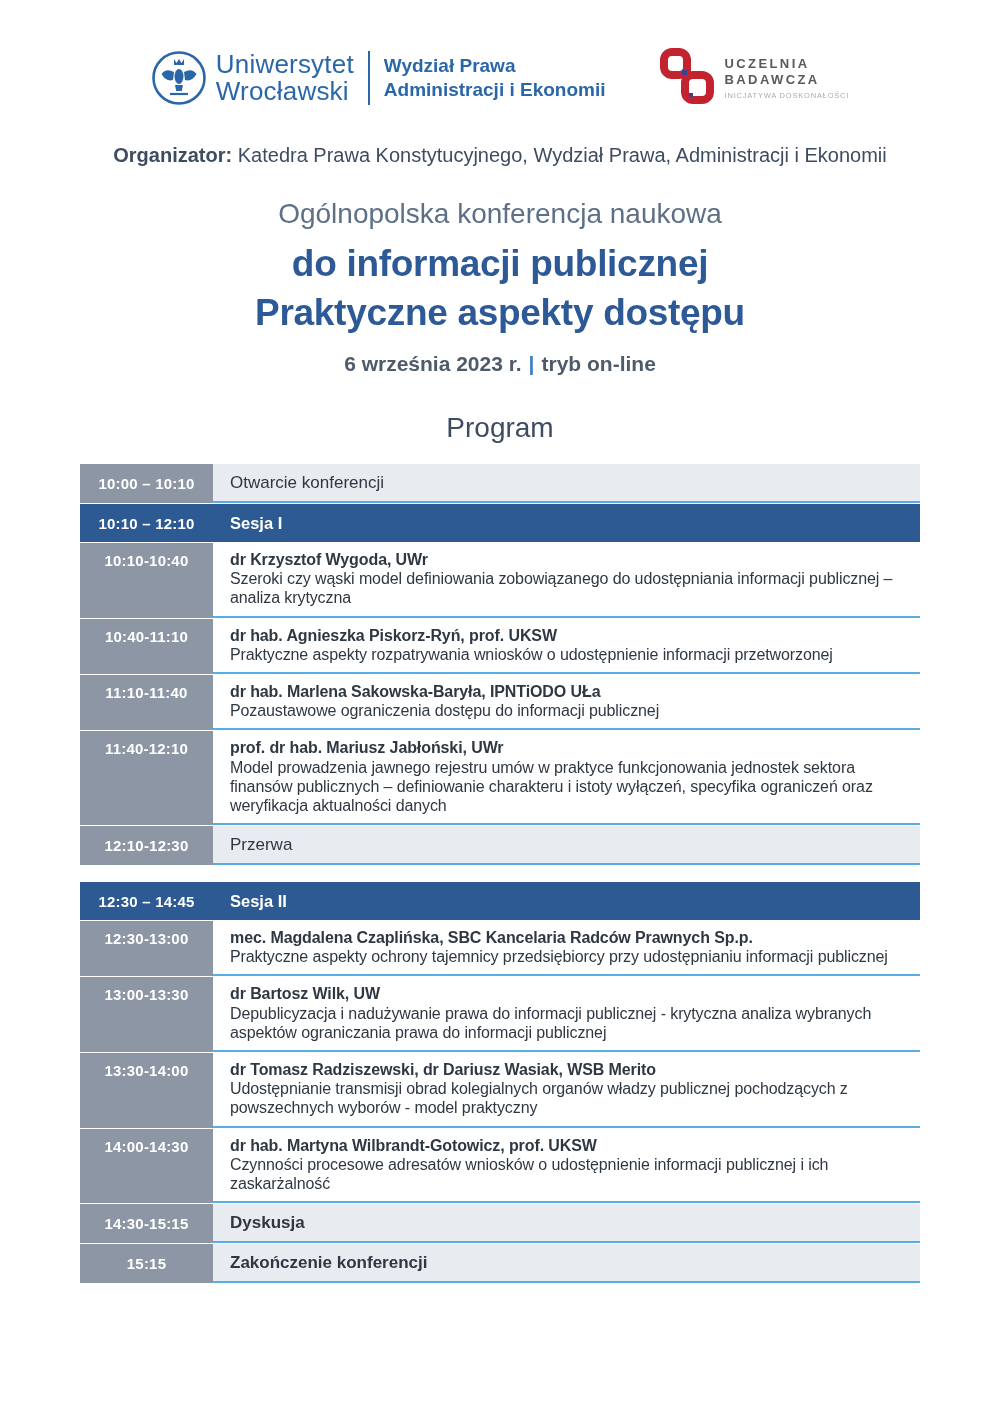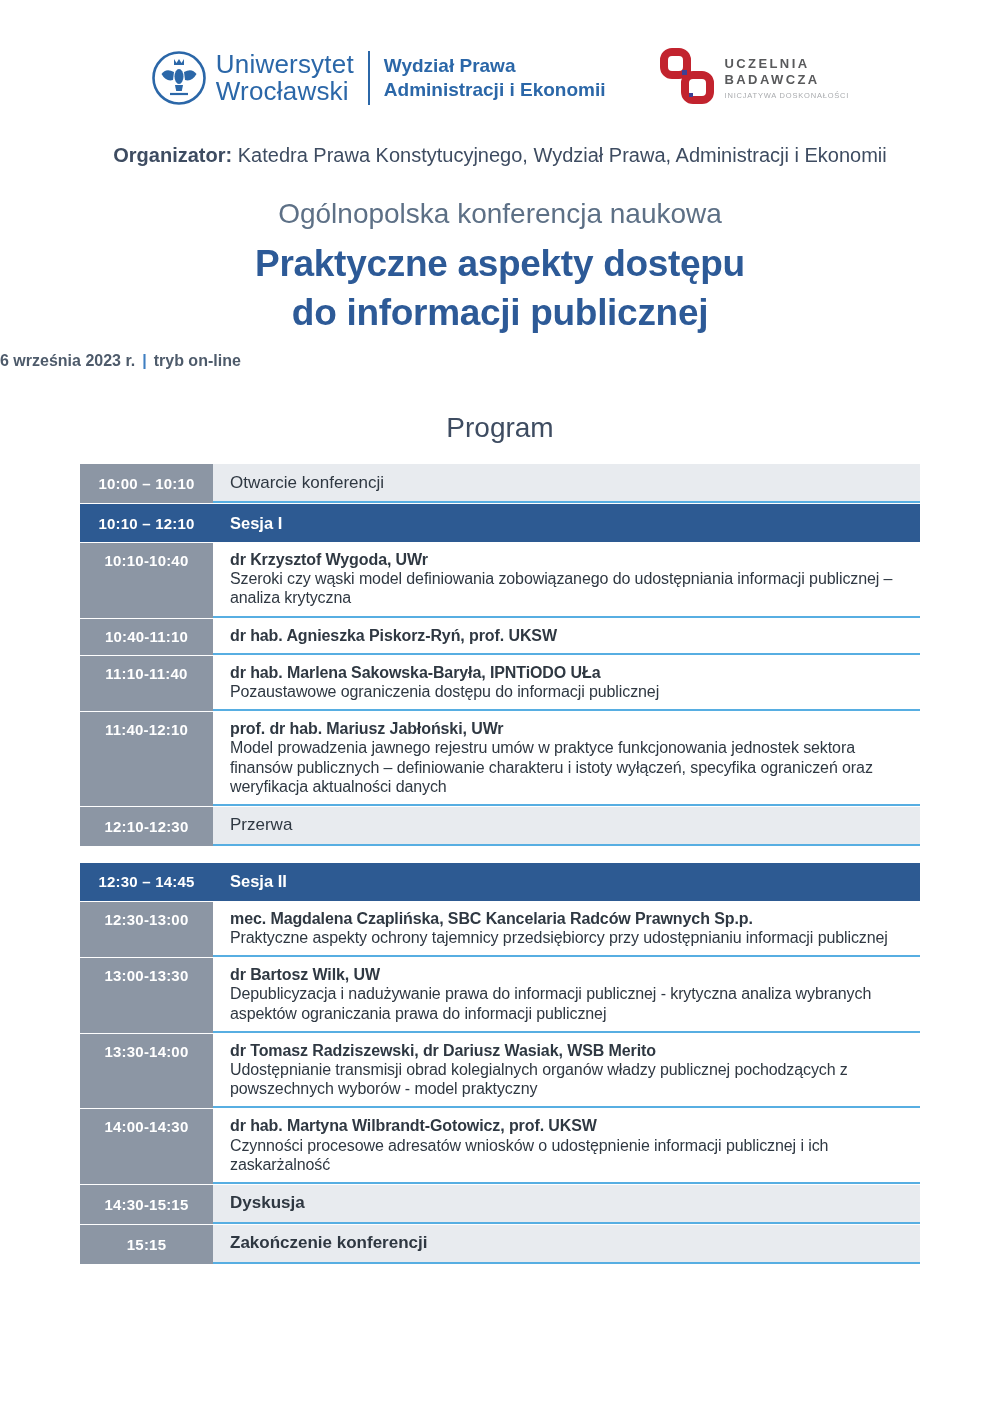--- a/index.html
+++ b/index.html
@@ -17,21 +17,21 @@
   .uwr-unit{color:var(--logo-blue,#2B67A8);font-size:19px;font-weight:700;line-height:1.25;}
   .ub-logo{display:flex;align-items:center;gap:11px;}
   .ub-l1{font-size:13px;font-weight:700;color:var(--badge-text-gray,#58595B);letter-spacing:2.4px;line-height:1.25;}
   .ub-l2{font-size:7.5px;color:var(--badge-subtext-gray,#A9ABAE);letter-spacing:.8px;margin-top:3px;}
 
   
   .organizer{position:absolute;top:144px;width:100%;text-align:center;font-size:20px;color:var(--organizer-text,#3E4C61);}
   .org-label{font-weight:700;}
   .kicker{position:absolute;top:198px;width:100%;text-align:center;font-size:28px;color:var(--kicker-gray,#5D7086);}
   .title{position:absolute;top:240px;width:100%;text-align:center;font-size:37px;line-height:1.32;font-weight:700;color:var(--title-blue,#2D5A97);letter-spacing:-.3px;}
-  .dateline{position:absolute;top:352px;width:100%;font-size:16px;font-weight:700;color:var(--date-text,#4E5B6B);}
+  .dateline{position:absolute;top:352px;width:100%;text-align:center;font-size:21px;font-weight:700;color:var(--date-text,#4E5B6B);}
   .date-sep{color:var(--date-separator-blue,#3F7FC1);margin:0 7px;}
   .program-heading{position:absolute;top:412px;width:100%;text-align:center;font-size:28px;font-weight:400;color:var(--organizer-text,#414E5E);}
 
   
   .program-table{position:absolute;top:464px;left:80px;width:840px;}
   .row{display:flex;margin-bottom:1px;}
   .row.gap-after{margin-bottom:17px;}
   .cell-time{
     flex:0 0 133px;background:var(--time-gray,#8C96A4);color:#fff;
     font-size:15px;font-weight:700;letter-spacing:.2px;
@@ -106,22 +106,22 @@
     </div>
   </div>
 
   <div class="organizer">
     <span class="org-label">Organizator:</span>
     <span>Katedra Prawa Konstytucyjnego, Wydział Prawa, Administracji i Ekonomii</span>
   </div>
 
   <div class="kicker">Ogólnopolska konferencja naukowa</div>
   <div class="title">
+    <div>do informacji publicznej</div>
     <div>Praktyczne aspekty dostępu</div>
-    <div>do informacji publicznej</div>
   </div>
   <div class="dateline">
     <span>6 września 2023 r.</span><span class="date-sep">|</span><span>tryb on-line</span>
   </div>
 
   <div class="program-heading">Program</div>
   <div class="program-table">
       <div class="row row-plain">
       <div class="cell-time">10:00 – 10:10</div>
       <div class="cell-content">Otwarcie konferencji</div>
@@ -134,20 +134,21 @@
       <div class="cell-time">10:10-10:40</div>
       <div class="cell-content">
         <div class="speaker">dr Krzysztof Wygoda, UWr</div>
         <div class="desc">Szeroki czy wąski model definiowania zobowiązanego do udostępniania informacji publicznej – analiza krytyczna</div>
       </div>
     </div>
       <div class="row row-talk">
       <div class="cell-time">10:40-11:10</div>
       <div class="cell-content">
         <div class="speaker">dr hab. Agnieszka Piskorz-Ryń, prof. UKSW</div>
+        <div class="desc">Praktyczne aspekty rozpatrywania wniosków o udostępnienie informacji przetworzonej</div>
       </div>
     </div>
       <div class="row row-talk">
       <div class="cell-time">11:10-11:40</div>
       <div class="cell-content">
         <div class="speaker">dr hab. Marlena Sakowska-Baryła, IPNTiODO UŁa</div>
         <div class="desc">Pozaustawowe ograniczenia dostępu do informacji publicznej</div>
       </div>
     </div>
       <div class="row row-talk">

